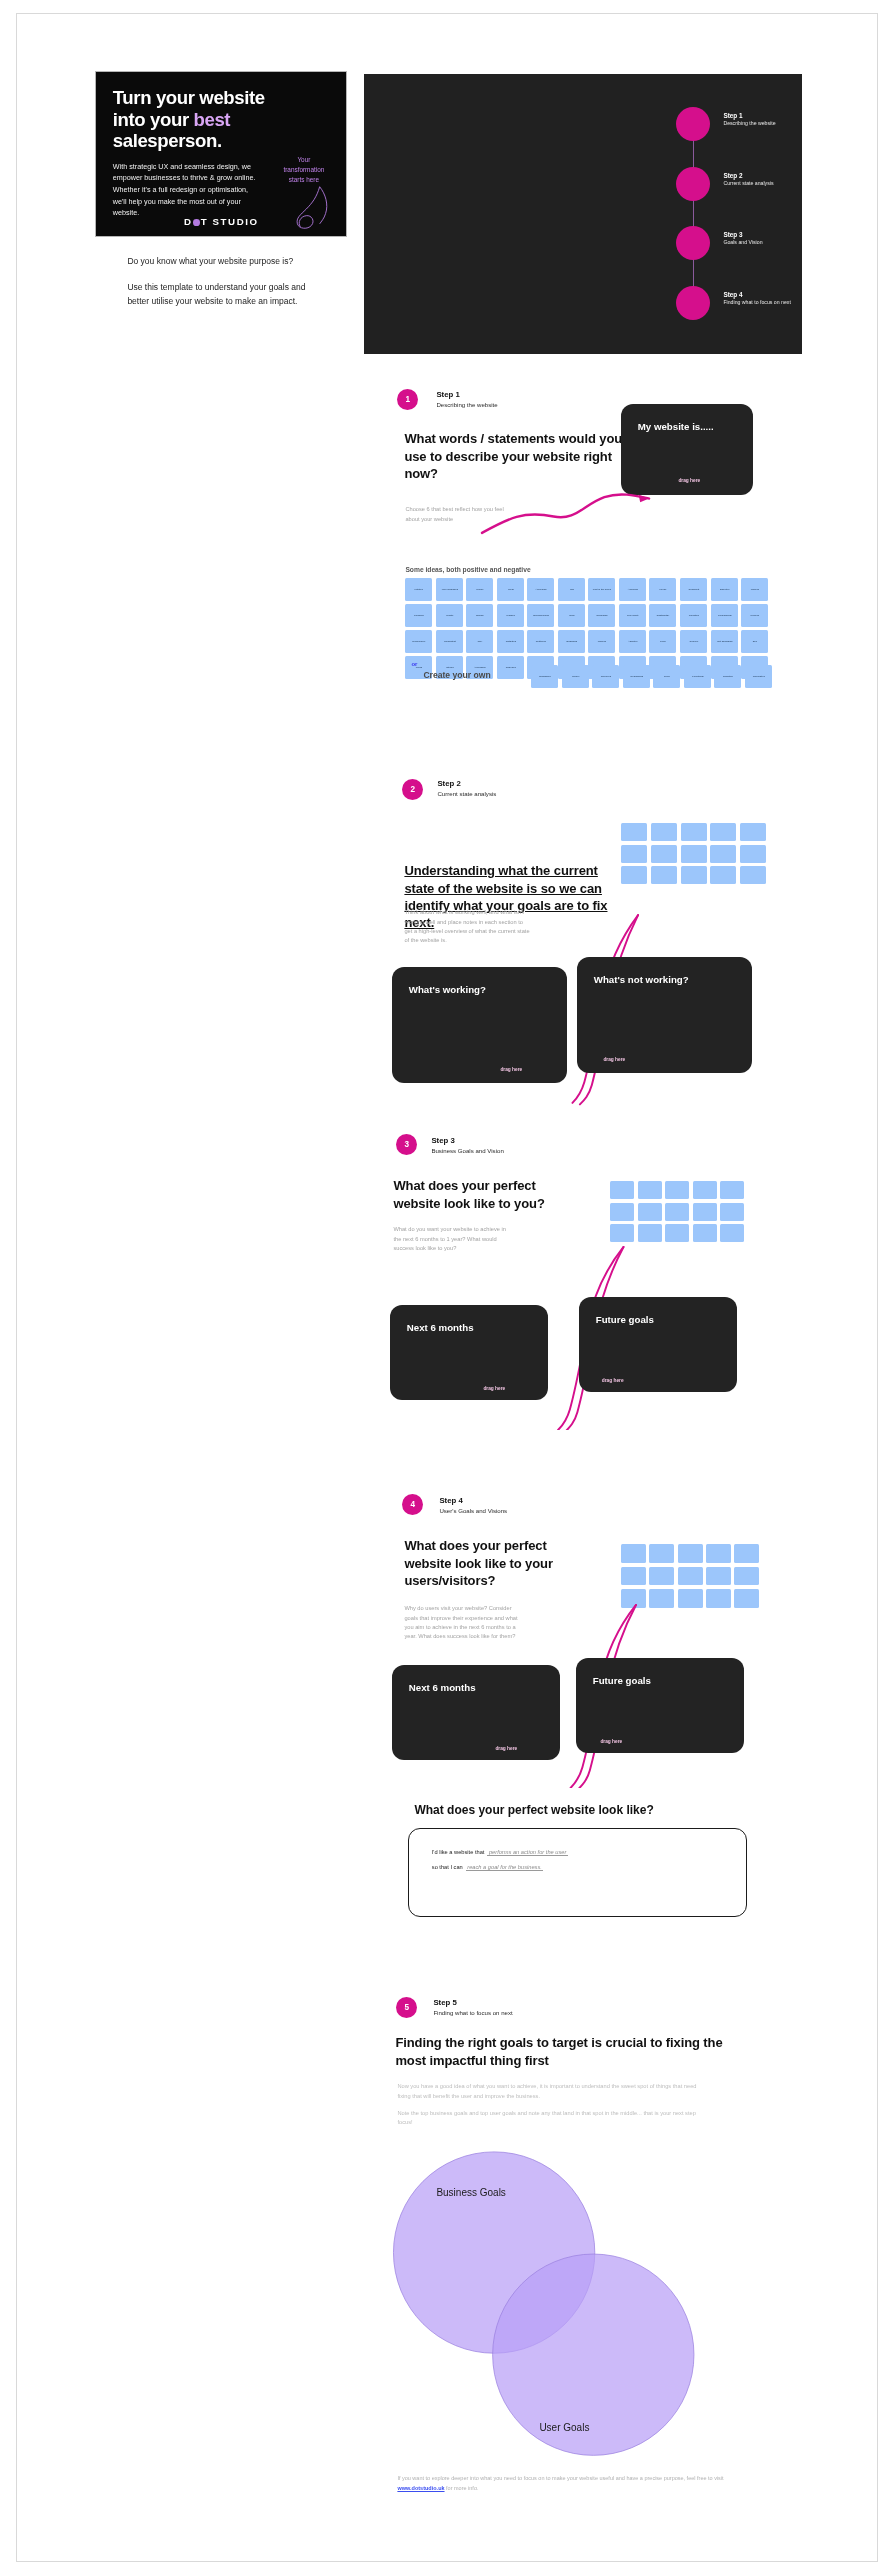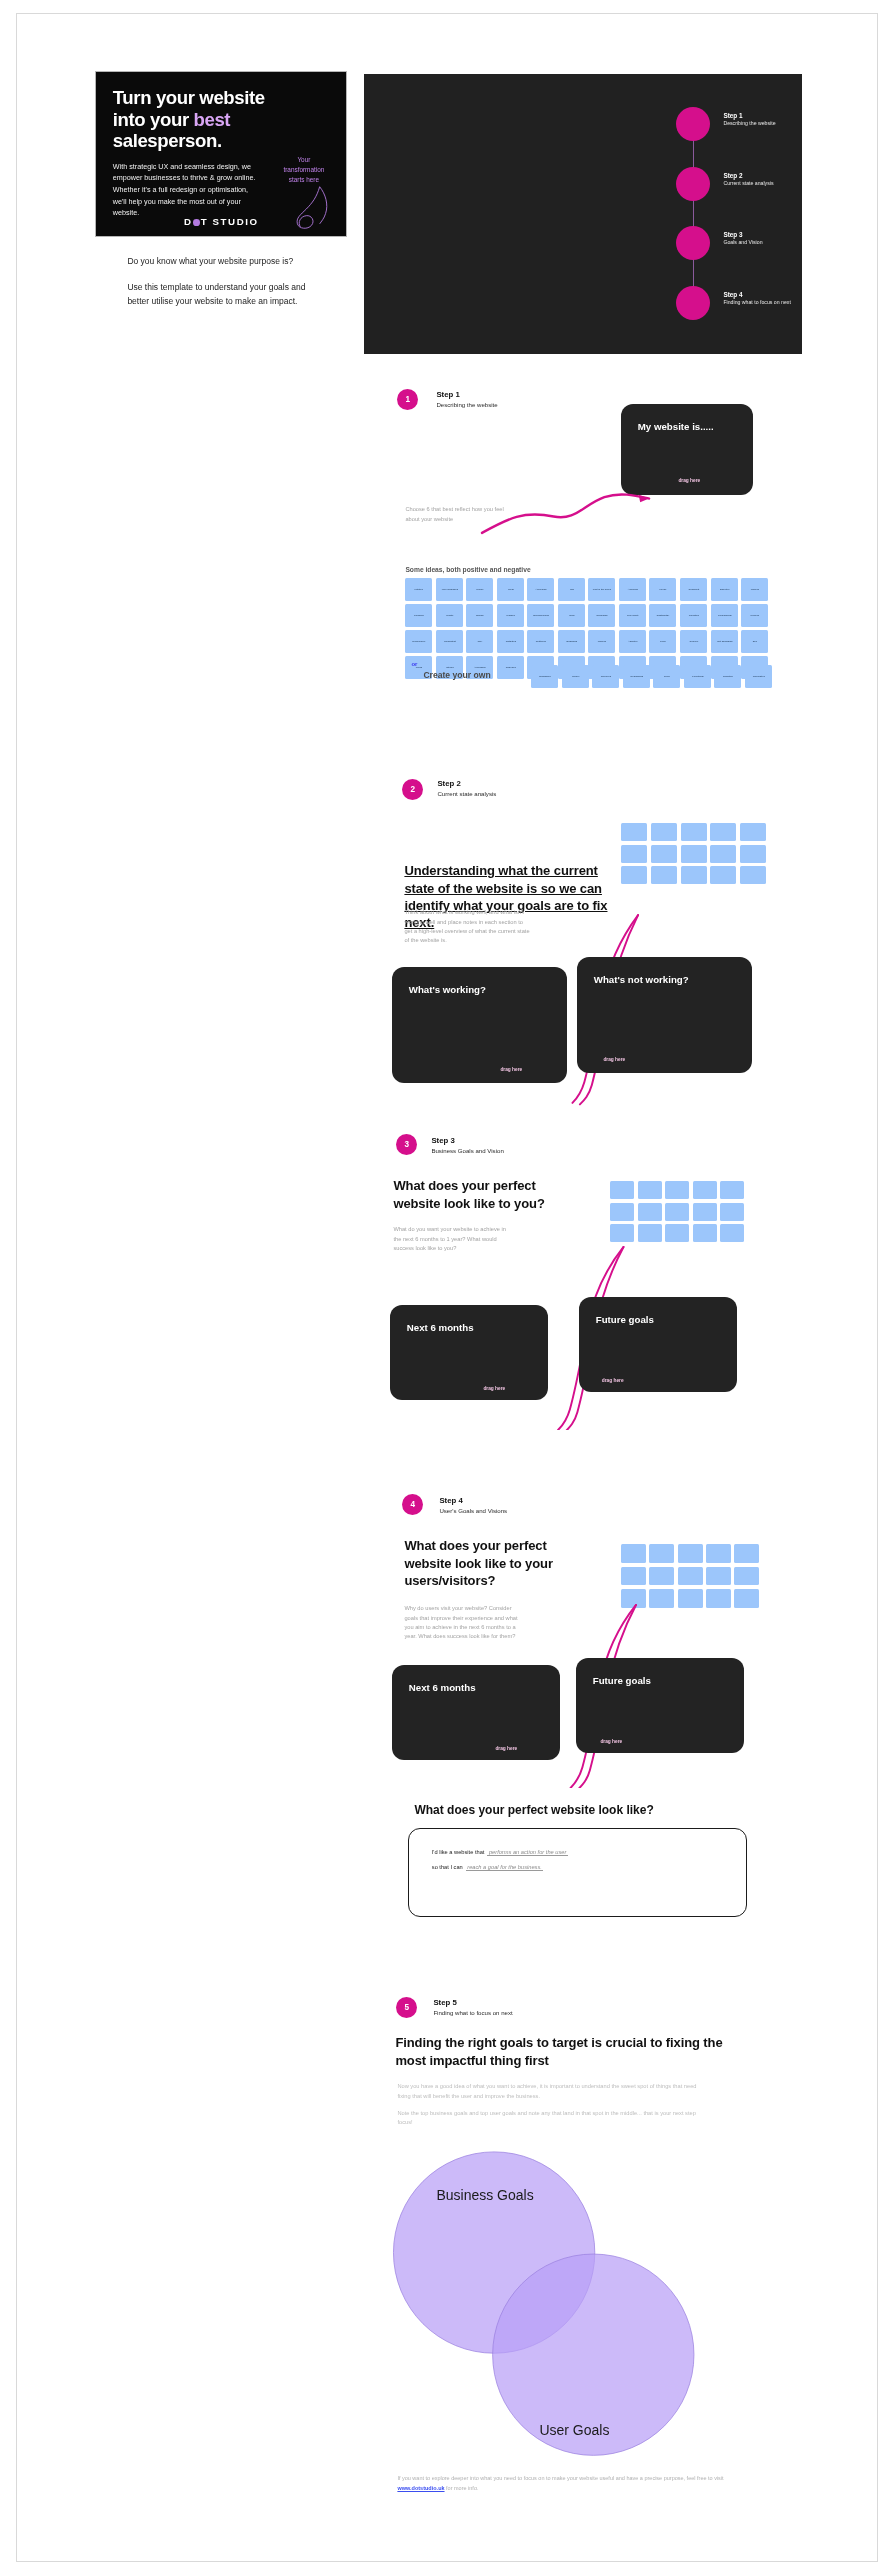--- a/index.html
+++ b/index.html
@@ -215,21 +215,21 @@
     font-style: italic;
     border-bottom: 0.7px solid #9a9a9a;
     padding: 0 1.5px;
     margin-left: 3px;
   }
 
   
   .venn { position: absolute; }
   .venn-label {
     position: absolute;
-    font-size: 14px;
+    font-size: 10px;
     color: #1b1b1b;
   }
 
   
   .footer-note {
     position: absolute;
     font-size: 5.5px;
     line-height: 1.7;
     color: #b0b0b0;
     width: 343px;
@@ -308,20 +308,21 @@
         </div>
       </div>
     </div>
   </div>
 
   <div class="step-badge" style="left:380px; top:375px;">1</div>
   <div class="step-label" style="left:419px; top:376px;">
     <div class="t">Step 1</div>
     <div class="s">Describing the website</div>
   </div>
+  <div class="q-head" style="left:387px; top:416px; width:242px;">What words / statements would you use to describe your website right now?</div>
   <div class="q-sub" style="left:388px; top:491px; width:112px;">Choose 6 that best reflect how you feel about your website</div>
 
   <div class="dropcard" style="left:604px; top:390px; width:132px; height:91px;">
     <div class="dc-title">My website is.....</div>
     <div class="dc-drag" style="left:57px; bottom:12px;">drag here</div>
   </div>
 
   <svg style="position:absolute; left:462px; top:477px;" width="194" height="45" viewBox="0 0 260 60">
     <path d="M4 56 C40 36, 60 26, 100 34 C130 40, 140 18, 168 8 C190 1, 210 6, 228 10" fill="none" stroke="#d50f8c" stroke-width="3.2" stroke-linecap="round"></path>
     <path d="M228 10 l-14 -5 l2 10 z" fill="#d50f8c"></path>

